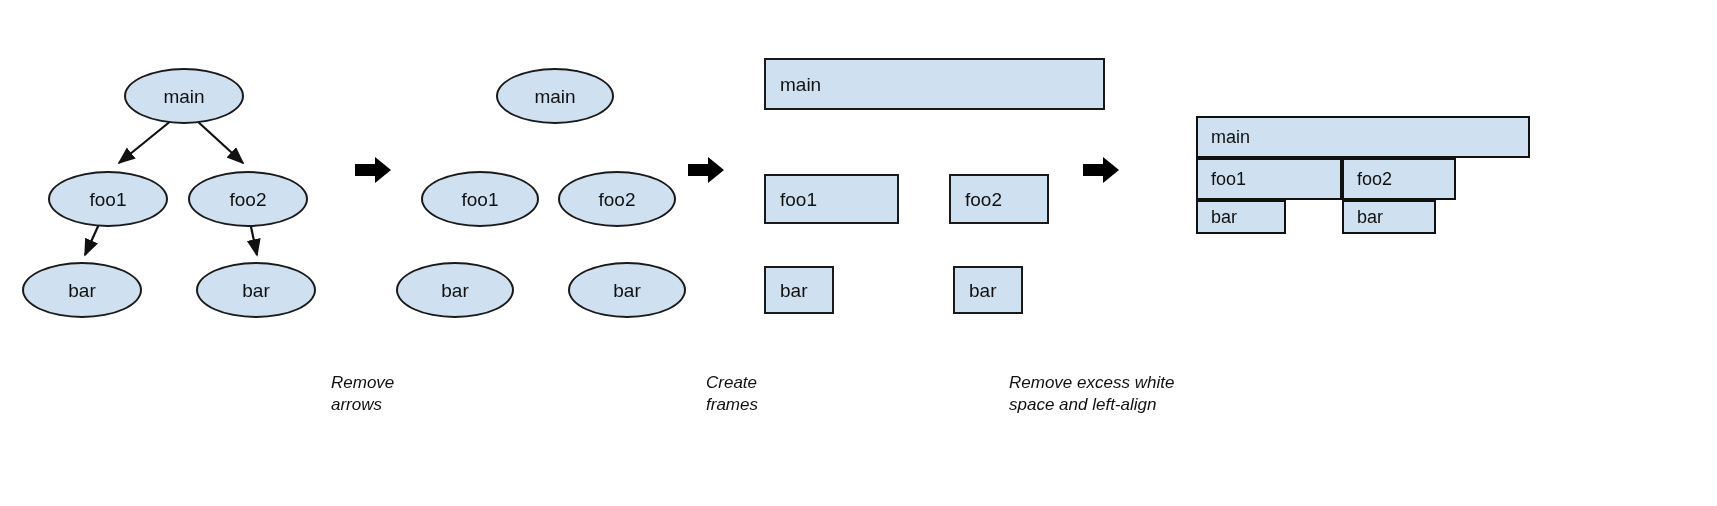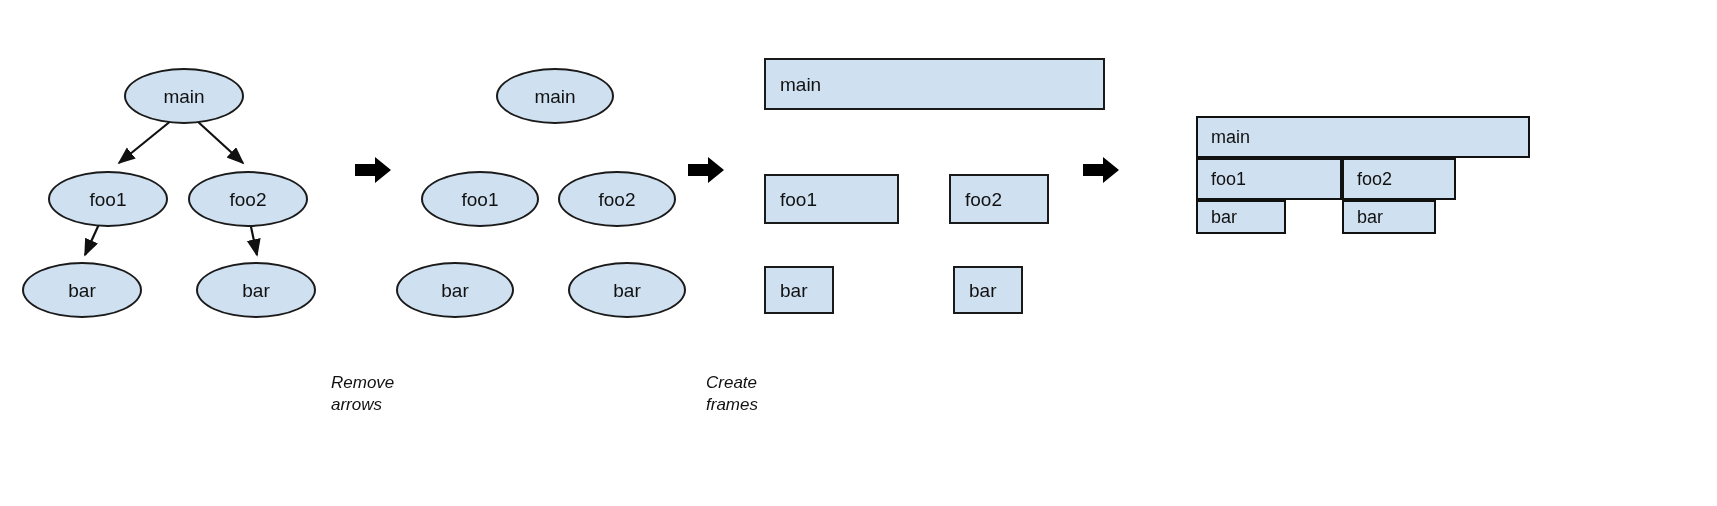--- a/index.html
+++ b/index.html
@@ -206,14 +206,16 @@
     </div>
     <div class="flame-frame" style="left:1342px; top:200px; width:94px; height:34px;">
       <span class="node-label">bar</span>
     </div>
   </div>
 
   <div class="caption" style="left:331px; top:372px;">Remove
 arrows</div>
   <div class="caption" style="left:706px; top:372px;">Create
 frames</div>
+  <div class="caption" style="left:1009px; top:372px;">Remove excess white
+space and left-align</div>
 
 </div>
 
 </body></html>

